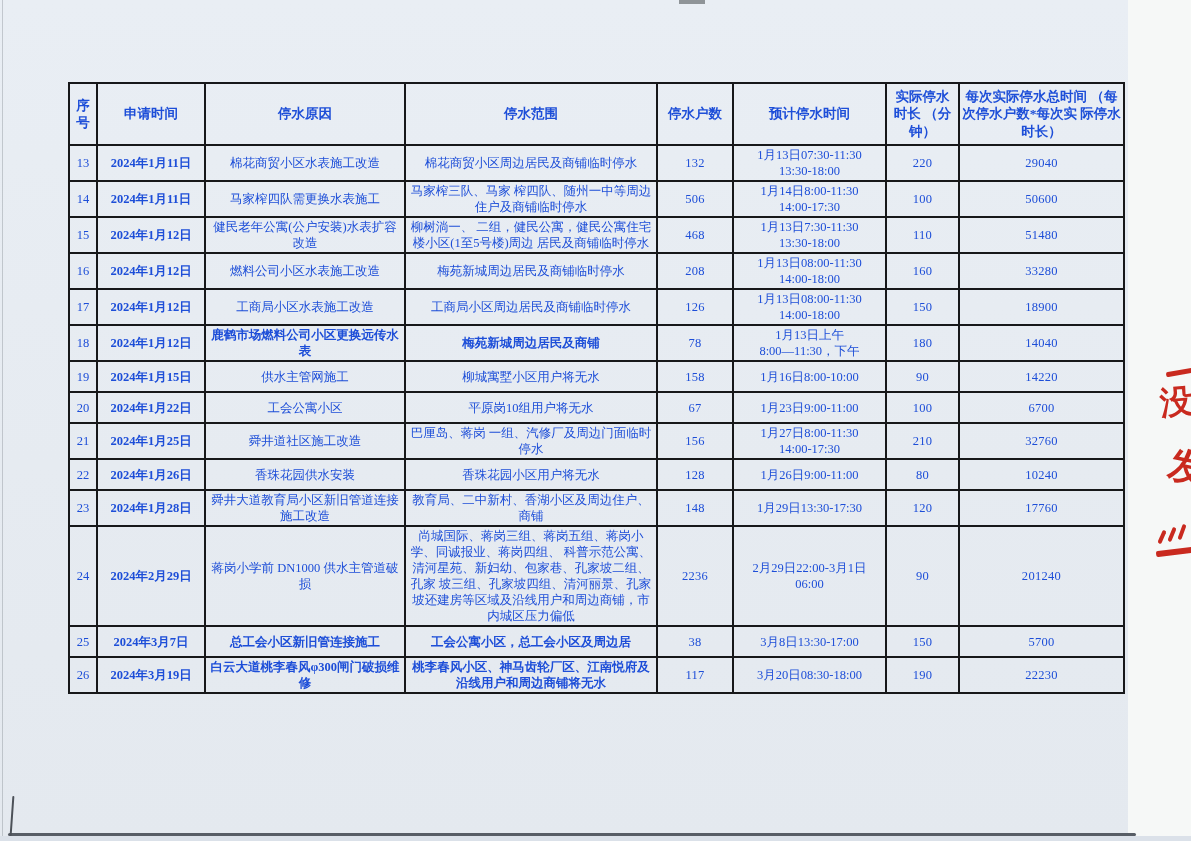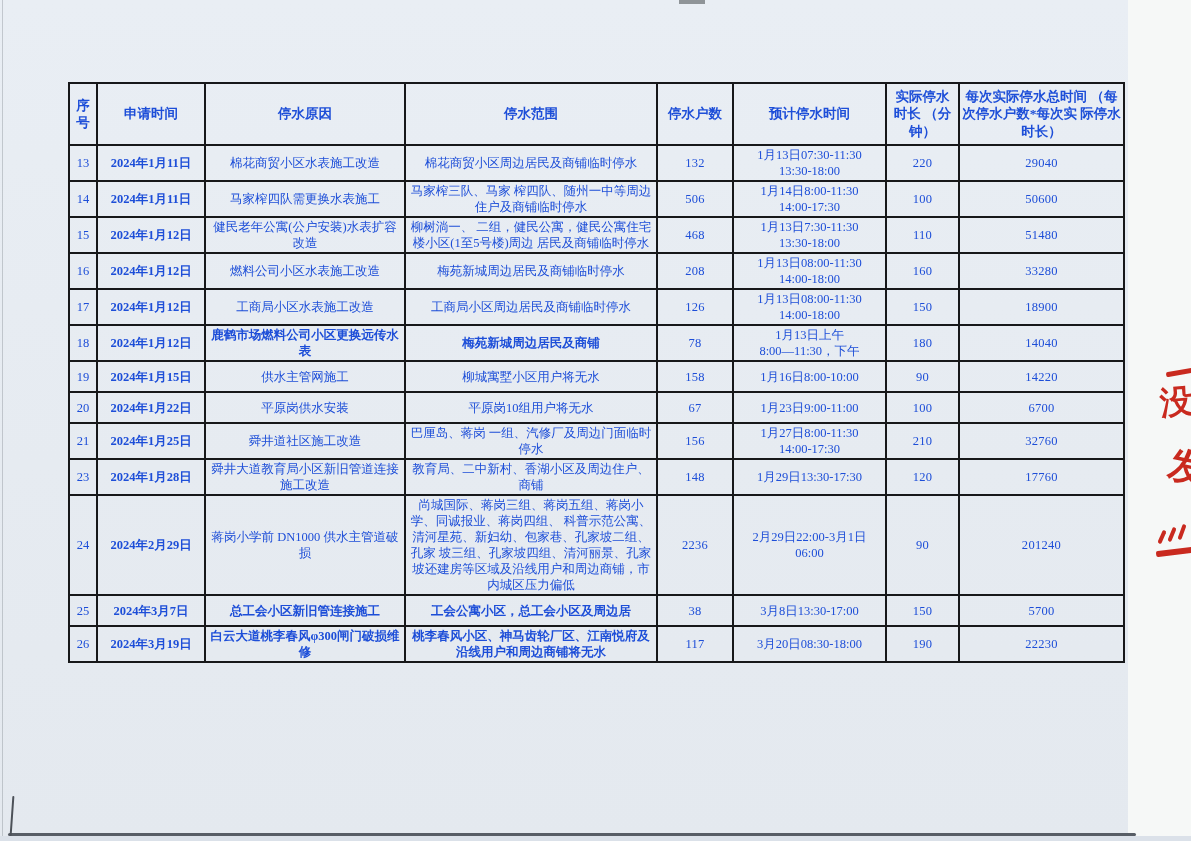--- a/index.html
+++ b/index.html
@@ -189,39 +189,49 @@
     <td class="c-reason">供水主管网施工</td>
     <td class="c-scope">柳城寓墅小区用户将无水</td>
     <td class="c-num">158</td>
     <td class="c-planned">1月16日8:00-10:00</td>
     <td class="c-num">90</td>
     <td class="c-num">14220</td>
   </tr>
       <tr>
     <td class="c-no">20</td>
     <td class="c-date">2024年1月22日</td>
-    <td class="c-reason">平原岗供水安装</td>
+    <td class="c-reason">工会公寓小区</td>
     <td class="c-scope">平原岗10组用户将无水</td>
     <td class="c-num">67</td>
     <td class="c-planned">1月23日9:00-11:00</td>
     <td class="c-num">100</td>
     <td class="c-num">6700</td>
   </tr>
       <tr>
     <td class="c-no">21</td>
     <td class="c-date">2024年1月25日</td>
     <td class="c-reason">舜井道社区施工改造</td>
     <td class="c-scope">巴厘岛、蒋岗 一组、汽修厂及周边门面临时停水</td>
     <td class="c-num">156</td>
     <td class="c-planned">1月27日8:00-11:30
 14:00-17:30</td>
     <td class="c-num">210</td>
     <td class="c-num">32760</td>
   </tr>
       <tr>
+    <td class="c-no">22</td>
+    <td class="c-date">2024年1月26日</td>
+    <td class="c-reason">香珠花园供水安装</td>
+    <td class="c-scope">香珠花园小区用户将无水</td>
+    <td class="c-num">128</td>
+    <td class="c-planned">1月26日9:00-11:00</td>
+    <td class="c-num">80</td>
+    <td class="c-num">10240</td>
+  </tr>
+      <tr>
     <td class="c-no">23</td>
     <td class="c-date">2024年1月28日</td>
     <td class="c-reason">舜井大道教育局小区新旧管道连接施工改造</td>
     <td class="c-scope">教育局、二中新村、香湖小区及周边住户、商铺</td>
     <td class="c-num">148</td>
     <td class="c-planned">1月29日13:30-17:30</td>
     <td class="c-num">120</td>
     <td class="c-num">17760</td>
   </tr>
       <tr>

